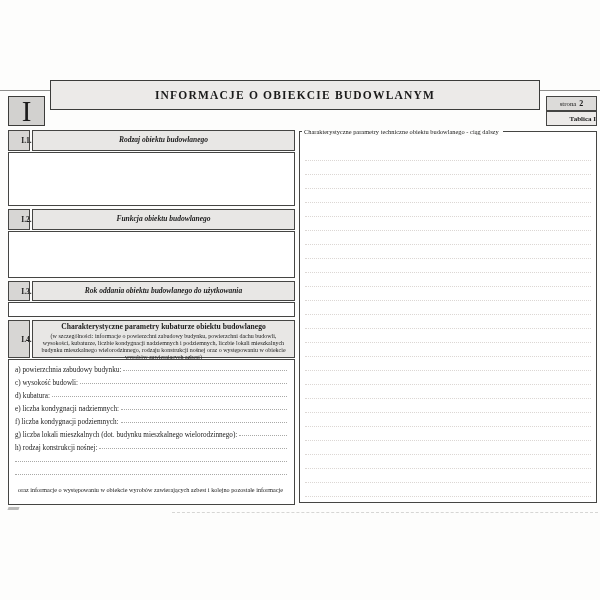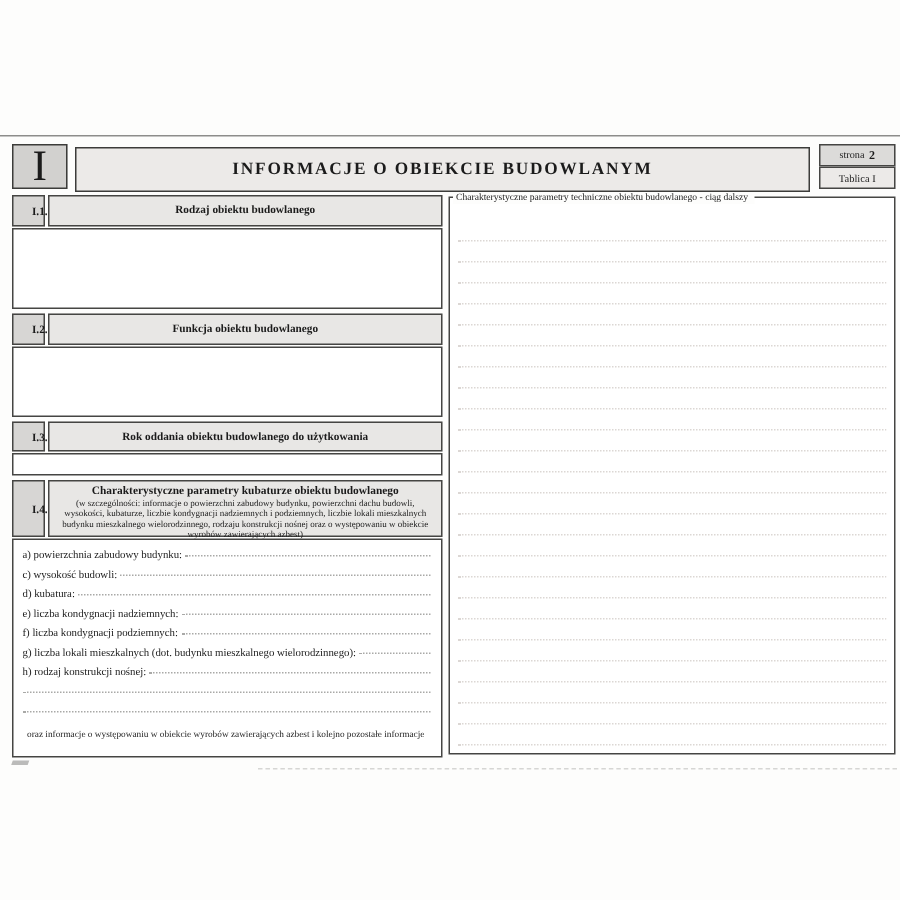--- a/index.html
+++ b/index.html
@@ -6,34 +6,34 @@
   .page {
     position:relative; width:600px; height:600px;
     background:#fdfdfc; overflow:hidden;
     font-family:"Liberation Serif","DejaVu Serif",serif;
     color:#1b1b1b;
   }
   .abs { position:absolute; box-sizing:border-box; }
   .box { border:1px solid #454543; background:#ffffff; }
   .graybar { border:1px solid #454543; background:#e8e7e5; }
   .numcell { border:1px solid #454543; background:#d7d6d4; display:flex; align-items:center; justify-content:center; font-weight:bold; font-size:7.5px;padding-left:15px; }
-  .titlecell { display:flex; align-items:center; justify-content:center; text-align:center; font-weight:bold; font-size:7.5px; line-height:1.1; }
+  .titlecell { display:flex; align-items:center; justify-content:center; text-align:center; font-weight:bold; font-size:7.5px; line-height:1.1;font-style:italic; }
 
   .top-rule { left:0; top:90px; width:600px; height:0; border-top:1px solid #8d8d8b; }
 
   .ibox { left:8px; top:96px; width:37px; height:30px; background:#d2d1cf; border:1.5px solid #3c3c3a;
           display:flex; align-items:center; justify-content:center; font-size:29px; line-height:1; }
-  .form-title { left:50px; top:98px; width:490px; height:30px; background:#eceae8; border:1px solid #3c3c3a;
+  .form-title { left:50px; top:80px; width:490px; height:30px; background:#eceae8; border:1px solid #3c3c3a;
           display:flex; align-items:center; justify-content:center;
           font-weight:bold; font-size:11.5px; letter-spacing:1.2px; }
   .pgcell { left:546px; top:96px; width:51px; height:15px; background:#dcdbd9; border:1px solid #454543;
           display:flex; align-items:center; justify-content:center; gap:3px; font-size:6.8px; }
   .pgcell b { font-size:8px; }
   .tabcell { left:546px; top:111px; width:51px; height:15px; background:#eceae8; border:1px solid #454543;
-          display:flex; align-items:center; justify-content:center; font-size:7px; font-weight:400; }
+          display:flex; align-items:center; justify-content:flex-end; font-size:7px; font-weight:700; }
 
   
   .h-num { left:8px; width:22px; }
   .h-ttl { left:32px; width:263px; }
 
   .s4-title { font-weight:bold; font-size:7.6px; text-align:center; line-height:1.15; }
   .s4-sub { font-size:6px; text-align:center; line-height:1.17; margin-top:1px; color:#222; }
 
   .fieldsbox { left:8px; top:359px; width:287px; height:146px; padding:5px 6px 2px 6px; }
   .frow { display:flex; align-items:center; height:13px; }

